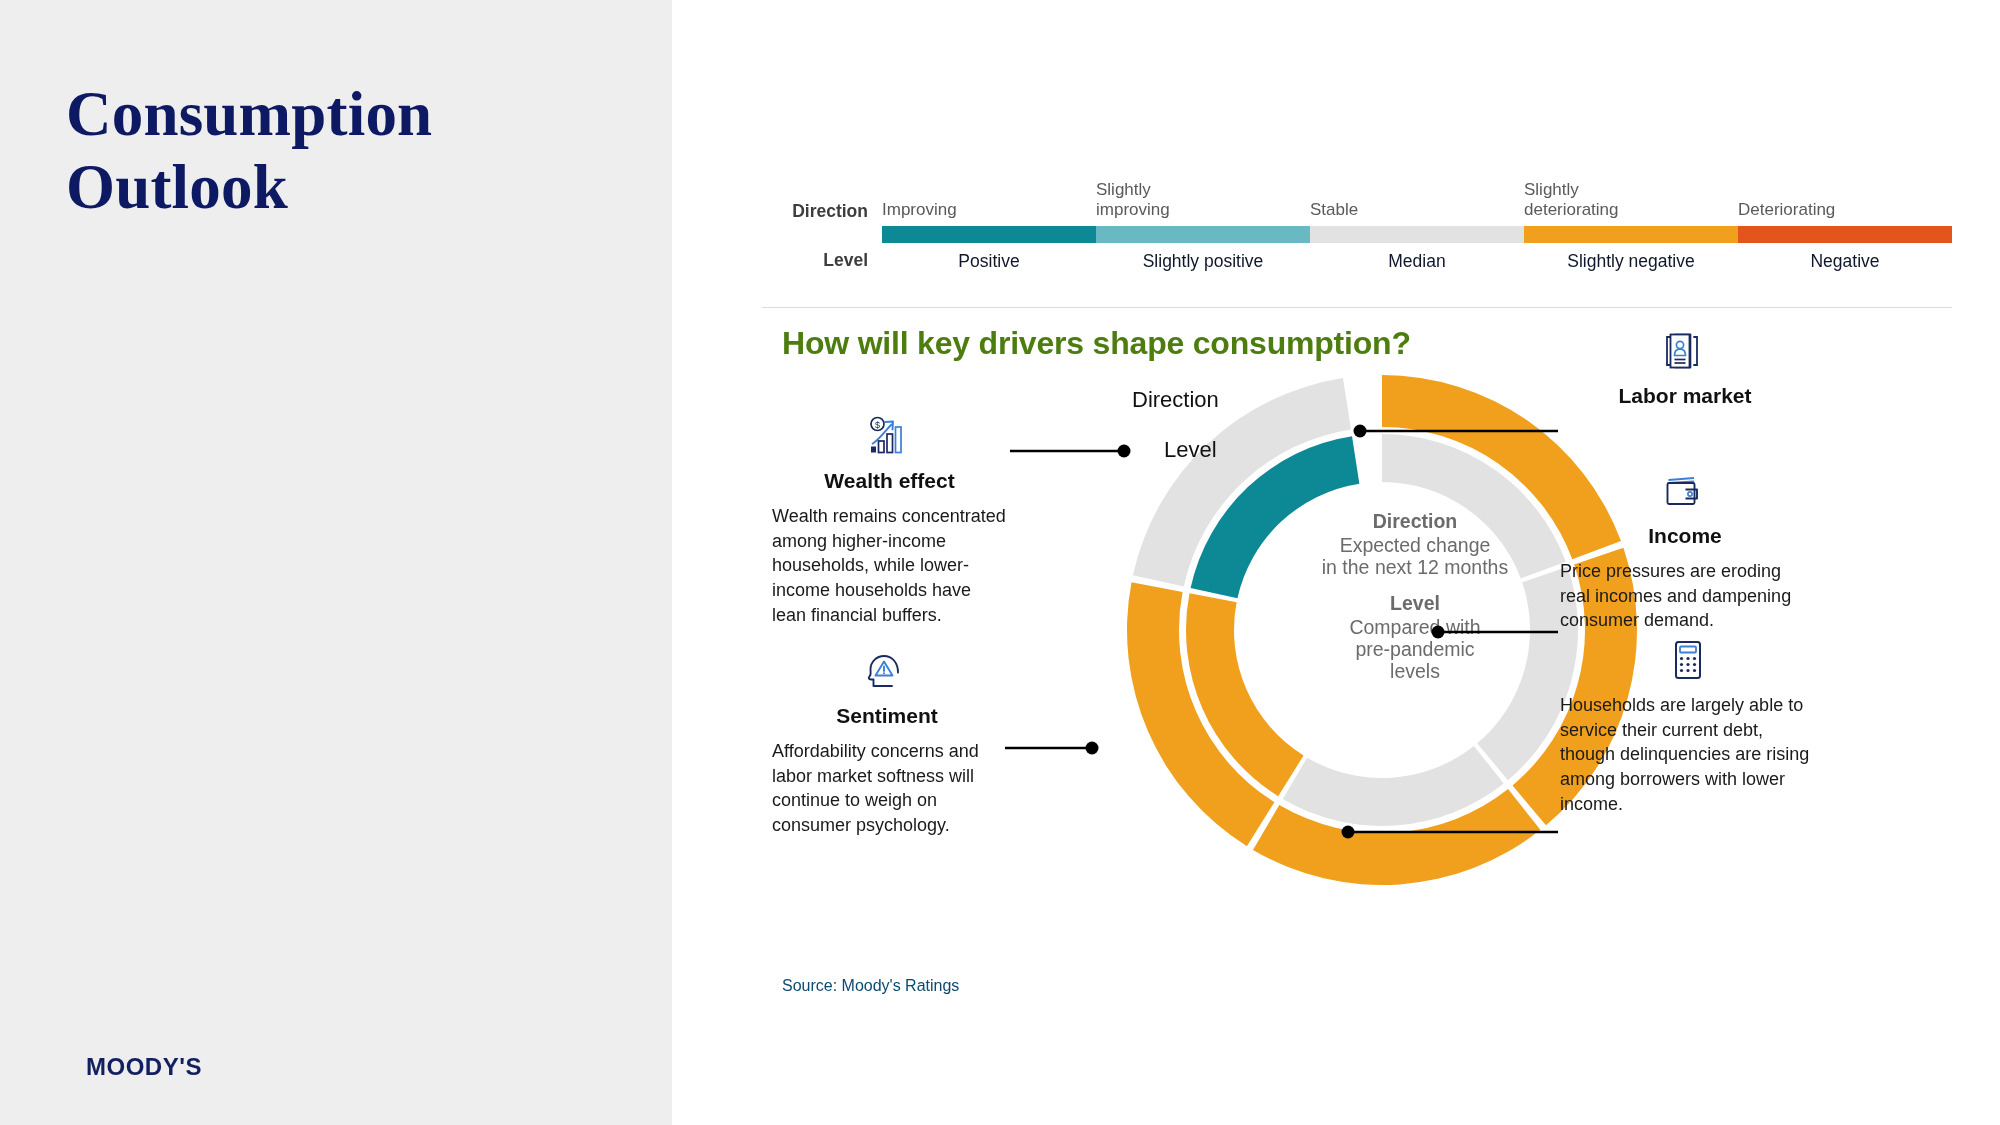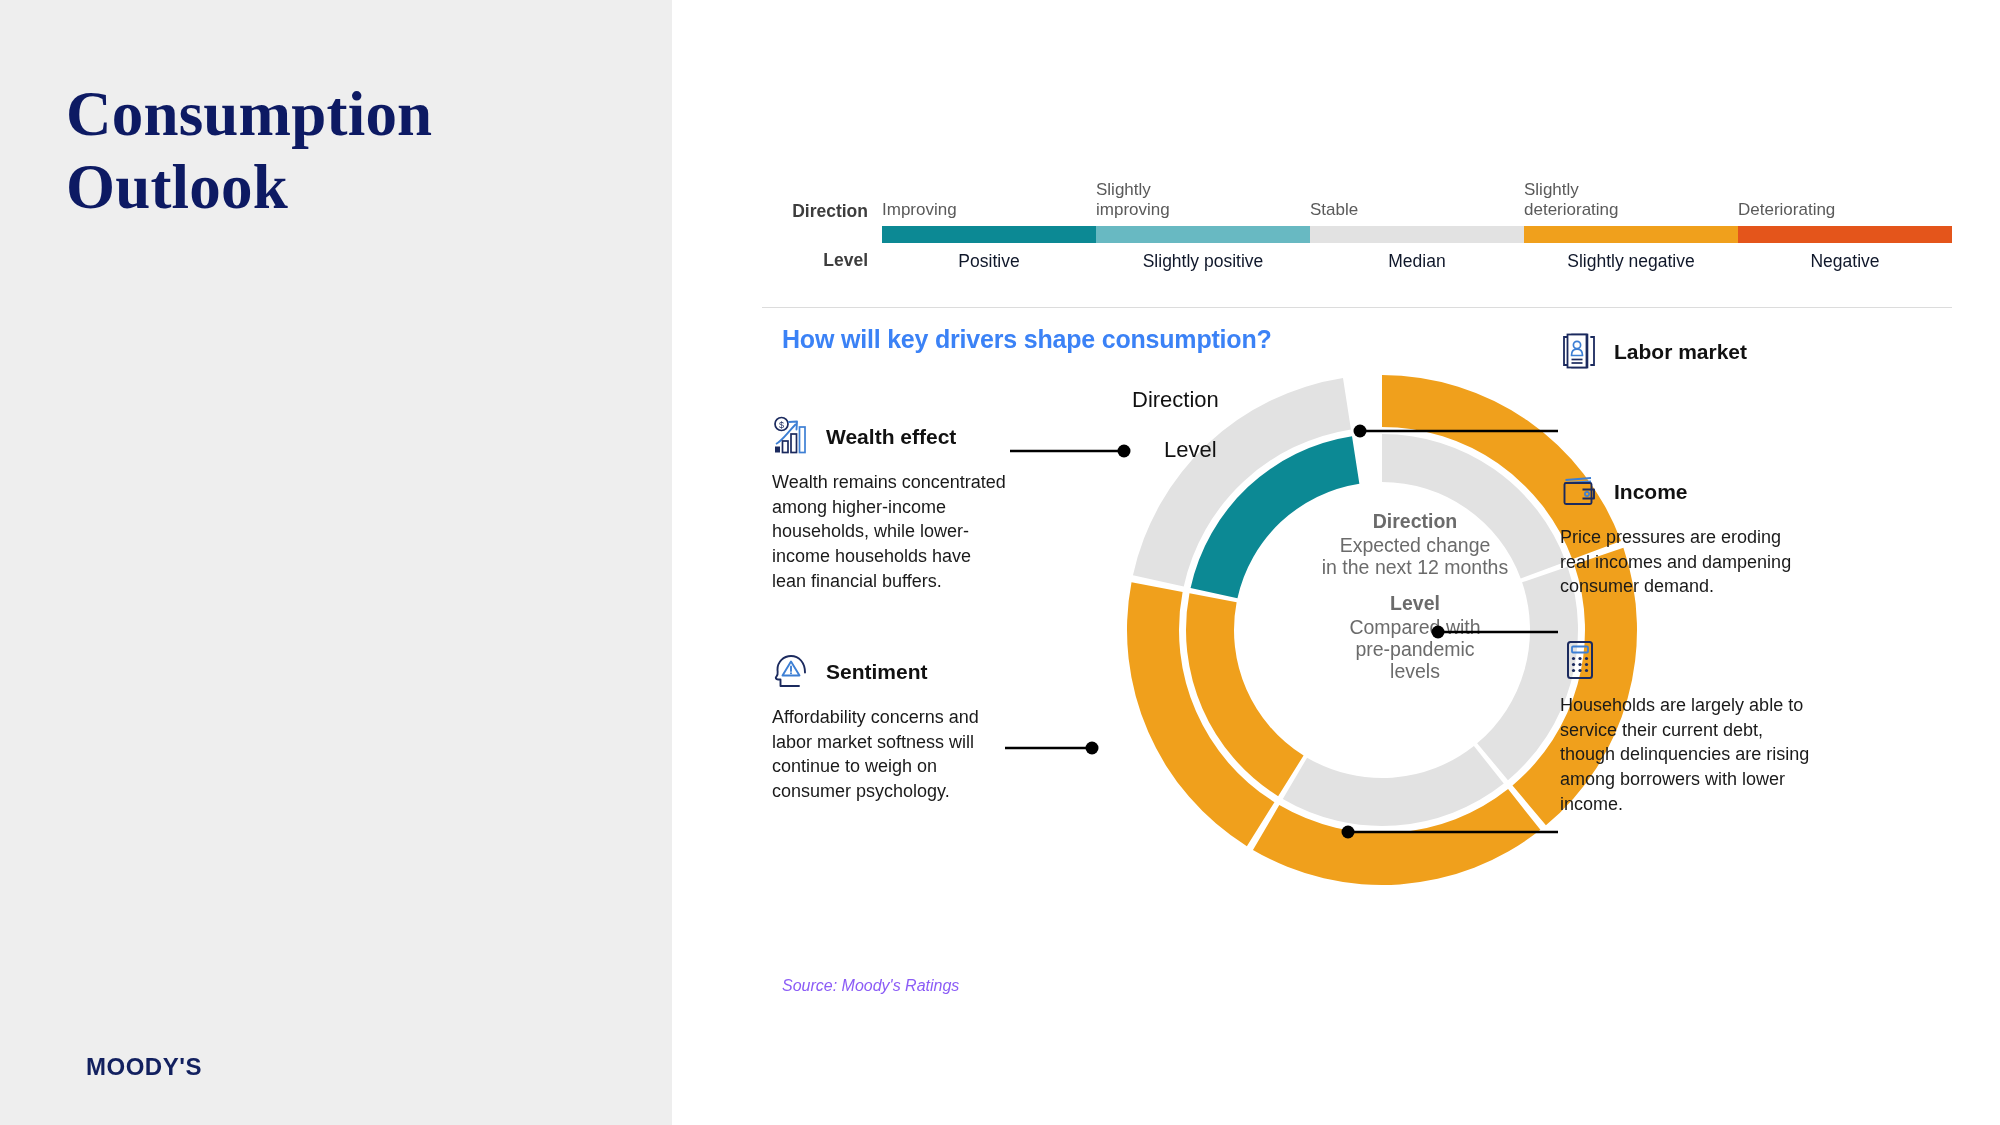--- a/index.html
+++ b/index.html
@@ -88,23 +88,23 @@
     position: absolute;
     left: 90px; top: 307px;
     width: 1190px; height: 1px;
     background: #dcdcdc;
   }
 
   
   #section-heading {
     position: absolute;
     left: 110px; top: 325px;
-    font-size: 25px;
-    font-weight: 700;
-    color: #3b82f6;
+    font-size: 32px;
+    font-weight: 700;
+    color: #4d7c0f;
     letter-spacing: -0.2px;
   }
 
   
   #donut-wrap {
     position: absolute;
     left: 450px; top: 370px;
     width: 520px; height: 520px;
   }
   #donut-svg { display: block; }
@@ -141,20 +141,21 @@
   
   .driver {
     position: absolute;
     width: 250px;
   }
   .driver-head {
     display: flex;
     align-items: center;
     gap: 10px;
     margin-bottom: 11px;
+    flex-direction: column;
   }
   .driver-title {
     font-size: 21px;
     font-weight: 700;
     color: #111111;
     line-height: 1.14;
   }
   .driver-body {
     font-size: 18px;
     line-height: 1.37;
@@ -165,22 +166,21 @@
   #driver-wealth { left: 100px; top: 415px; width: 235px; }
   #driver-sentiment { left: 100px; top: 650px; width: 230px; }
   #driver-labor { left: 888px; top: 330px; width: 250px; }
   #driver-income { left: 888px; top: 470px; width: 250px; }
   #driver-financial { left: 888px; top: 638px; width: 260px; }
 
   #source-note {
     position: absolute;
     left: 110px; top: 977px;
     font-size: 16px;
-    font-style: italic;
-    color: #8b5cf6;
+    color: #0c4a6e;
   }
 </style>
 </head>
 <body>
 
 <div id="left-panel">
   <div id="page-title">
       <div>Consumption</div>
       <div>Outlook</div>
     </div>

